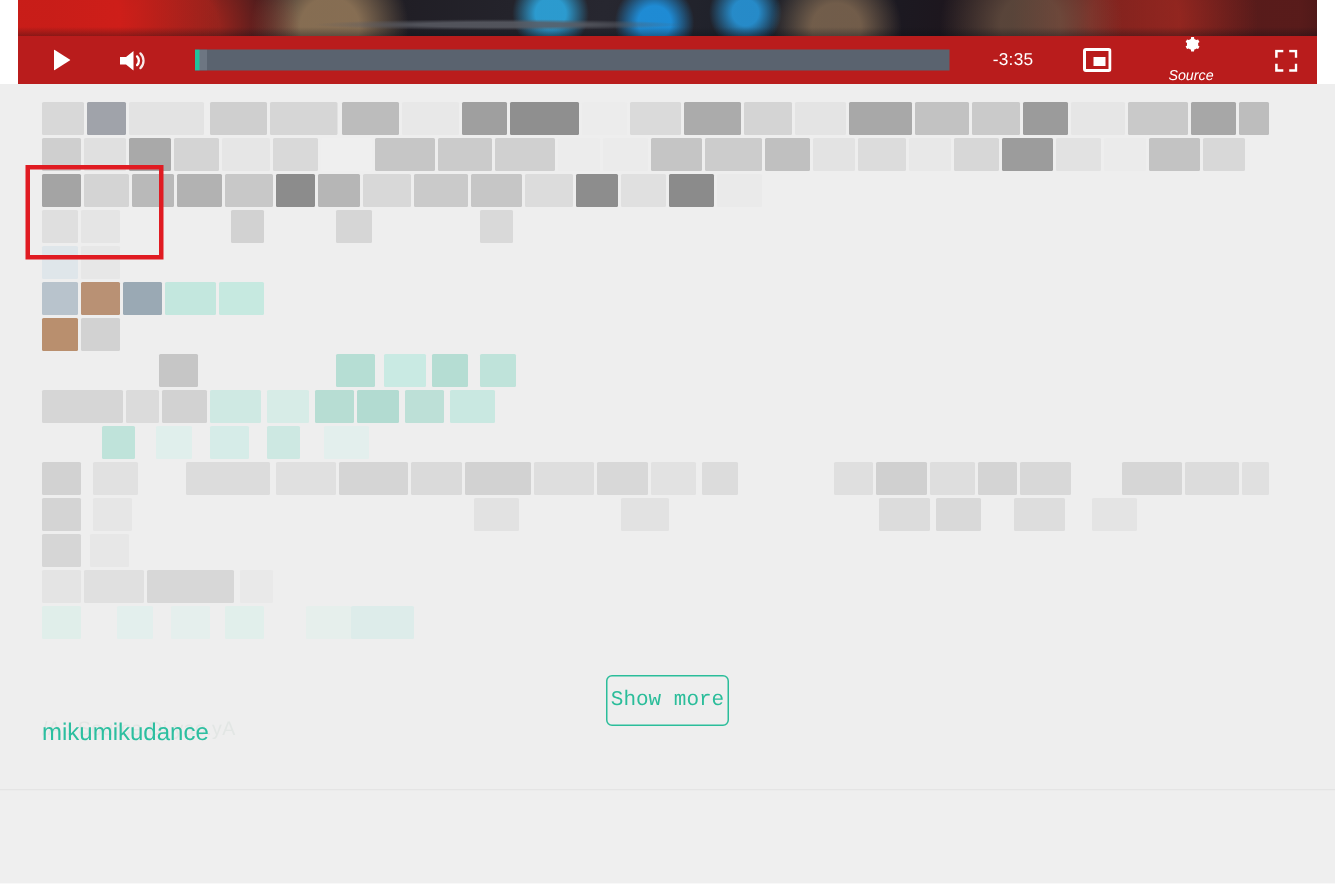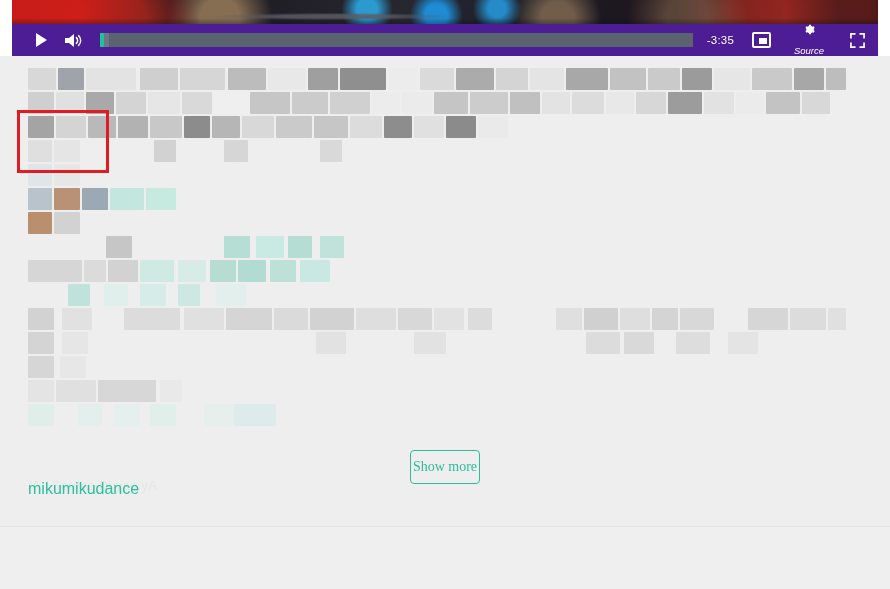--- a/index.html
+++ b/index.html
@@ -178,21 +178,21 @@
     top: 394px;
     width: 890px;
     display: flex;
     justify-content: center;
   }
   #show-more-button {
     background: transparent;
     border: 1px solid #2bbd9a;
     border-radius: 4px;
     color: #2bbd9a;
-    font-family: Liberation Serif, serif;
+    font-family: Liberation Mono, monospace;
     font-size: 14px;
     padding: 8px 2px;
     cursor: pointer;
     line-height: 16px;
   }
 
   
   #tag-link {
     position: absolute;
     left: 28px;
@@ -254,21 +254,21 @@
   #share-icon { display: block; }
 </style>
 </head>
 <body>
 
 <div id="page">
 
   <div id="player">
     <div id="video-frame"></div>
 
-    <div id="controls" style="background: #4c1d95;">
+    <div id="controls" style="background: #b91c1c; gap: 15px;">
 
       <div class="ctrl-btn" id="play-button">
         <svg width="12" height="14" viewBox="0 0 12 14">
           <polygon points="1,0 12,7 1,14" fill="#ffffff"></polygon>
         </svg>
       </div>
 
       <div class="ctrl-btn" id="volume-button">
         <svg width="18" height="15" viewBox="0 0 18 15">
           <polygon points="0,5 4,5 9,1 9,14 4,10 0,10" fill="#ffffff"></polygon>

